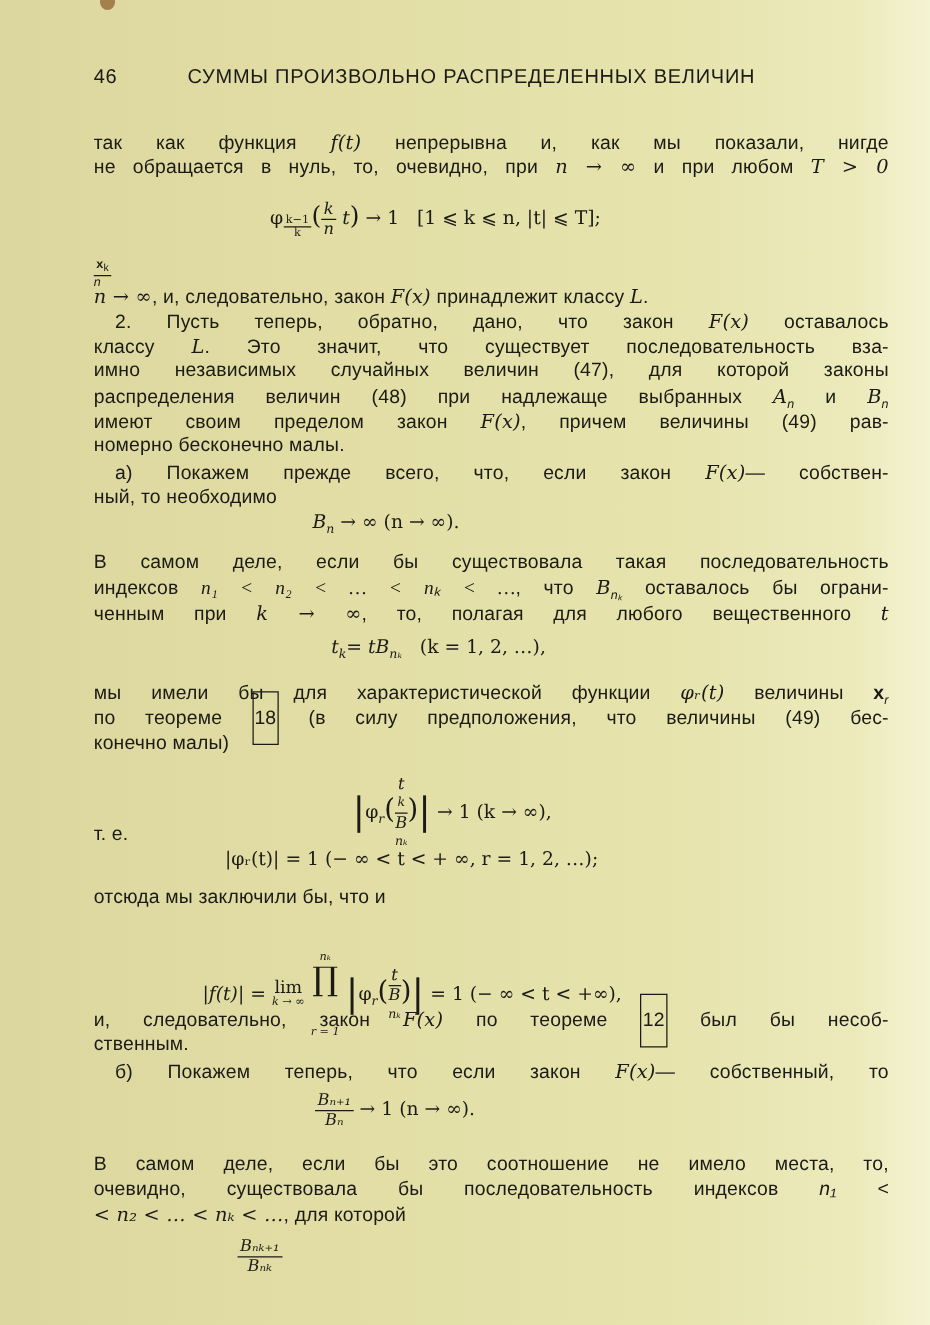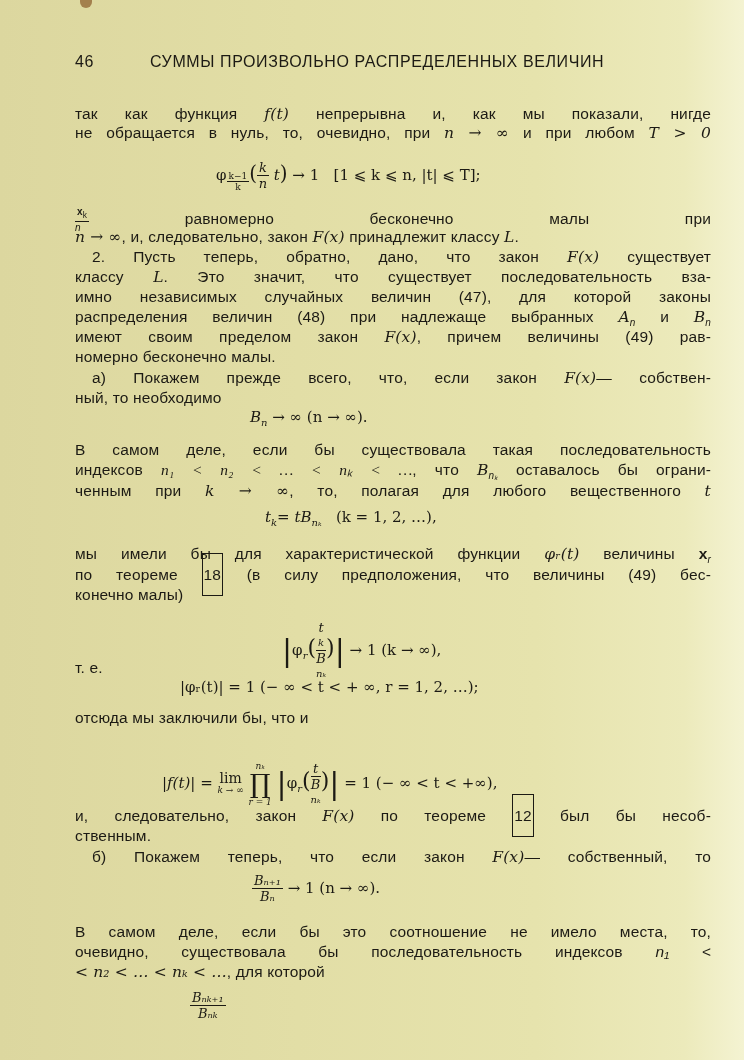--- a/index.html
+++ b/index.html
@@ -36,21 +36,21 @@
   .frac { display:inline-block; vertical-align:middle; text-align:center; font-size:13px; line-height:15px; }
   .frac span { display:block; }
   .frac .num { border-bottom:1px solid #1c1a14; padding:0 2px; }
   .bigpipe { font-size:30px; vertical-align:middle; line-height:20px; font-weight:300; }
   .lim { display:inline-block; text-align:center; vertical-align:middle; line-height:12px; }
   .lim .lm { font-size:14px; display:block; }
   .lim .ls { font-size:9px; display:block; font-style:italic; }
   .prod { display:inline-block; text-align:center; vertical-align:middle; line-height:12px; }
   .prod .pt { font-size:9px; display:block; font-style:italic; }
   .prod .pm { font-size:26px; display:block; line-height:24px; }
-  .prod .pb { font-size:9px; display:block; font-style:italic; }
+  .prod .pb { font-size:9px; display:block; font-style:italic;margin-top:24px; }
 </style>
 </head>
 <body>
 
 <div class="stain"></div>
 
 <div class="header" style="left:75px">46</div>
 <div class="header" style="left:150px">СУММЫ ПРОИЗВОЛЬНО РАСПРЕДЕЛЕННЫХ ВЕЛИЧИН</div>
 
 <div class="line just" style="top:104px">
@@ -66,34 +66,33 @@
   <i style="font-family:'DejaVu Serif',serif">T &gt; 0</i>
 </div>
 
 <div class="formula" style="left:216px; top:160px">
   <span>φ</span><span class="frac" style="font-size:9px;line-height:10px;vertical-align:-10px"><span class="num">k−1</span><span>k</span></span><span style="font-size:20px">(</span><span class="frac"><span class="num"><i>k</i></span><span><i>n</i></span></span> <i>t</i><span style="font-size:20px">)</span> <span>→</span> <span>1</span>
   &nbsp;&nbsp;<span>[1 ⩽ k ⩽ n,  |t| ⩽ T];</span>
 </div>
 
 <div class="line just" style="top:206px">
   <span class="frac" style="font-size:10px;line-height:11px"><span class="num"><b>x</b><sub>k</sub></span><span><i>n</i></span></span>
-  <span>равномерно бесконечно малы при</span>
 </div>
 
 <div class="line" style="top:227px">
   <i style="font-family:'DejaVu Serif',serif">n → ∞</i><span>, и, следовательно, закон</span>
   <i style="font-family:'DejaVu Serif',serif">F(x)</i>
   <span>принадлежит классу</span>
   <i style="font-family:'DejaVu Serif',serif">L</i>.
 </div>
 
 <div class="line just indent" style="top:247px">
   <span>2. Пусть теперь, обратно, дано, что закон</span>
   <i style="font-family:'DejaVu Serif',serif">F(x)</i>
-  <span>существует</span>
+  <span>оставалось</span>
 </div>
 
 <div class="line just" style="top:267px">
   <span>классу</span>&nbsp;<i style="font-family:'DejaVu Serif',serif">L</i><span>. Это значит, что существует последовательность вза-</span>
 </div>
 
 <div class="line just" style="top:287px">
   <span>имно независимых случайных величин (47), для которой законы</span>
 </div>
 

